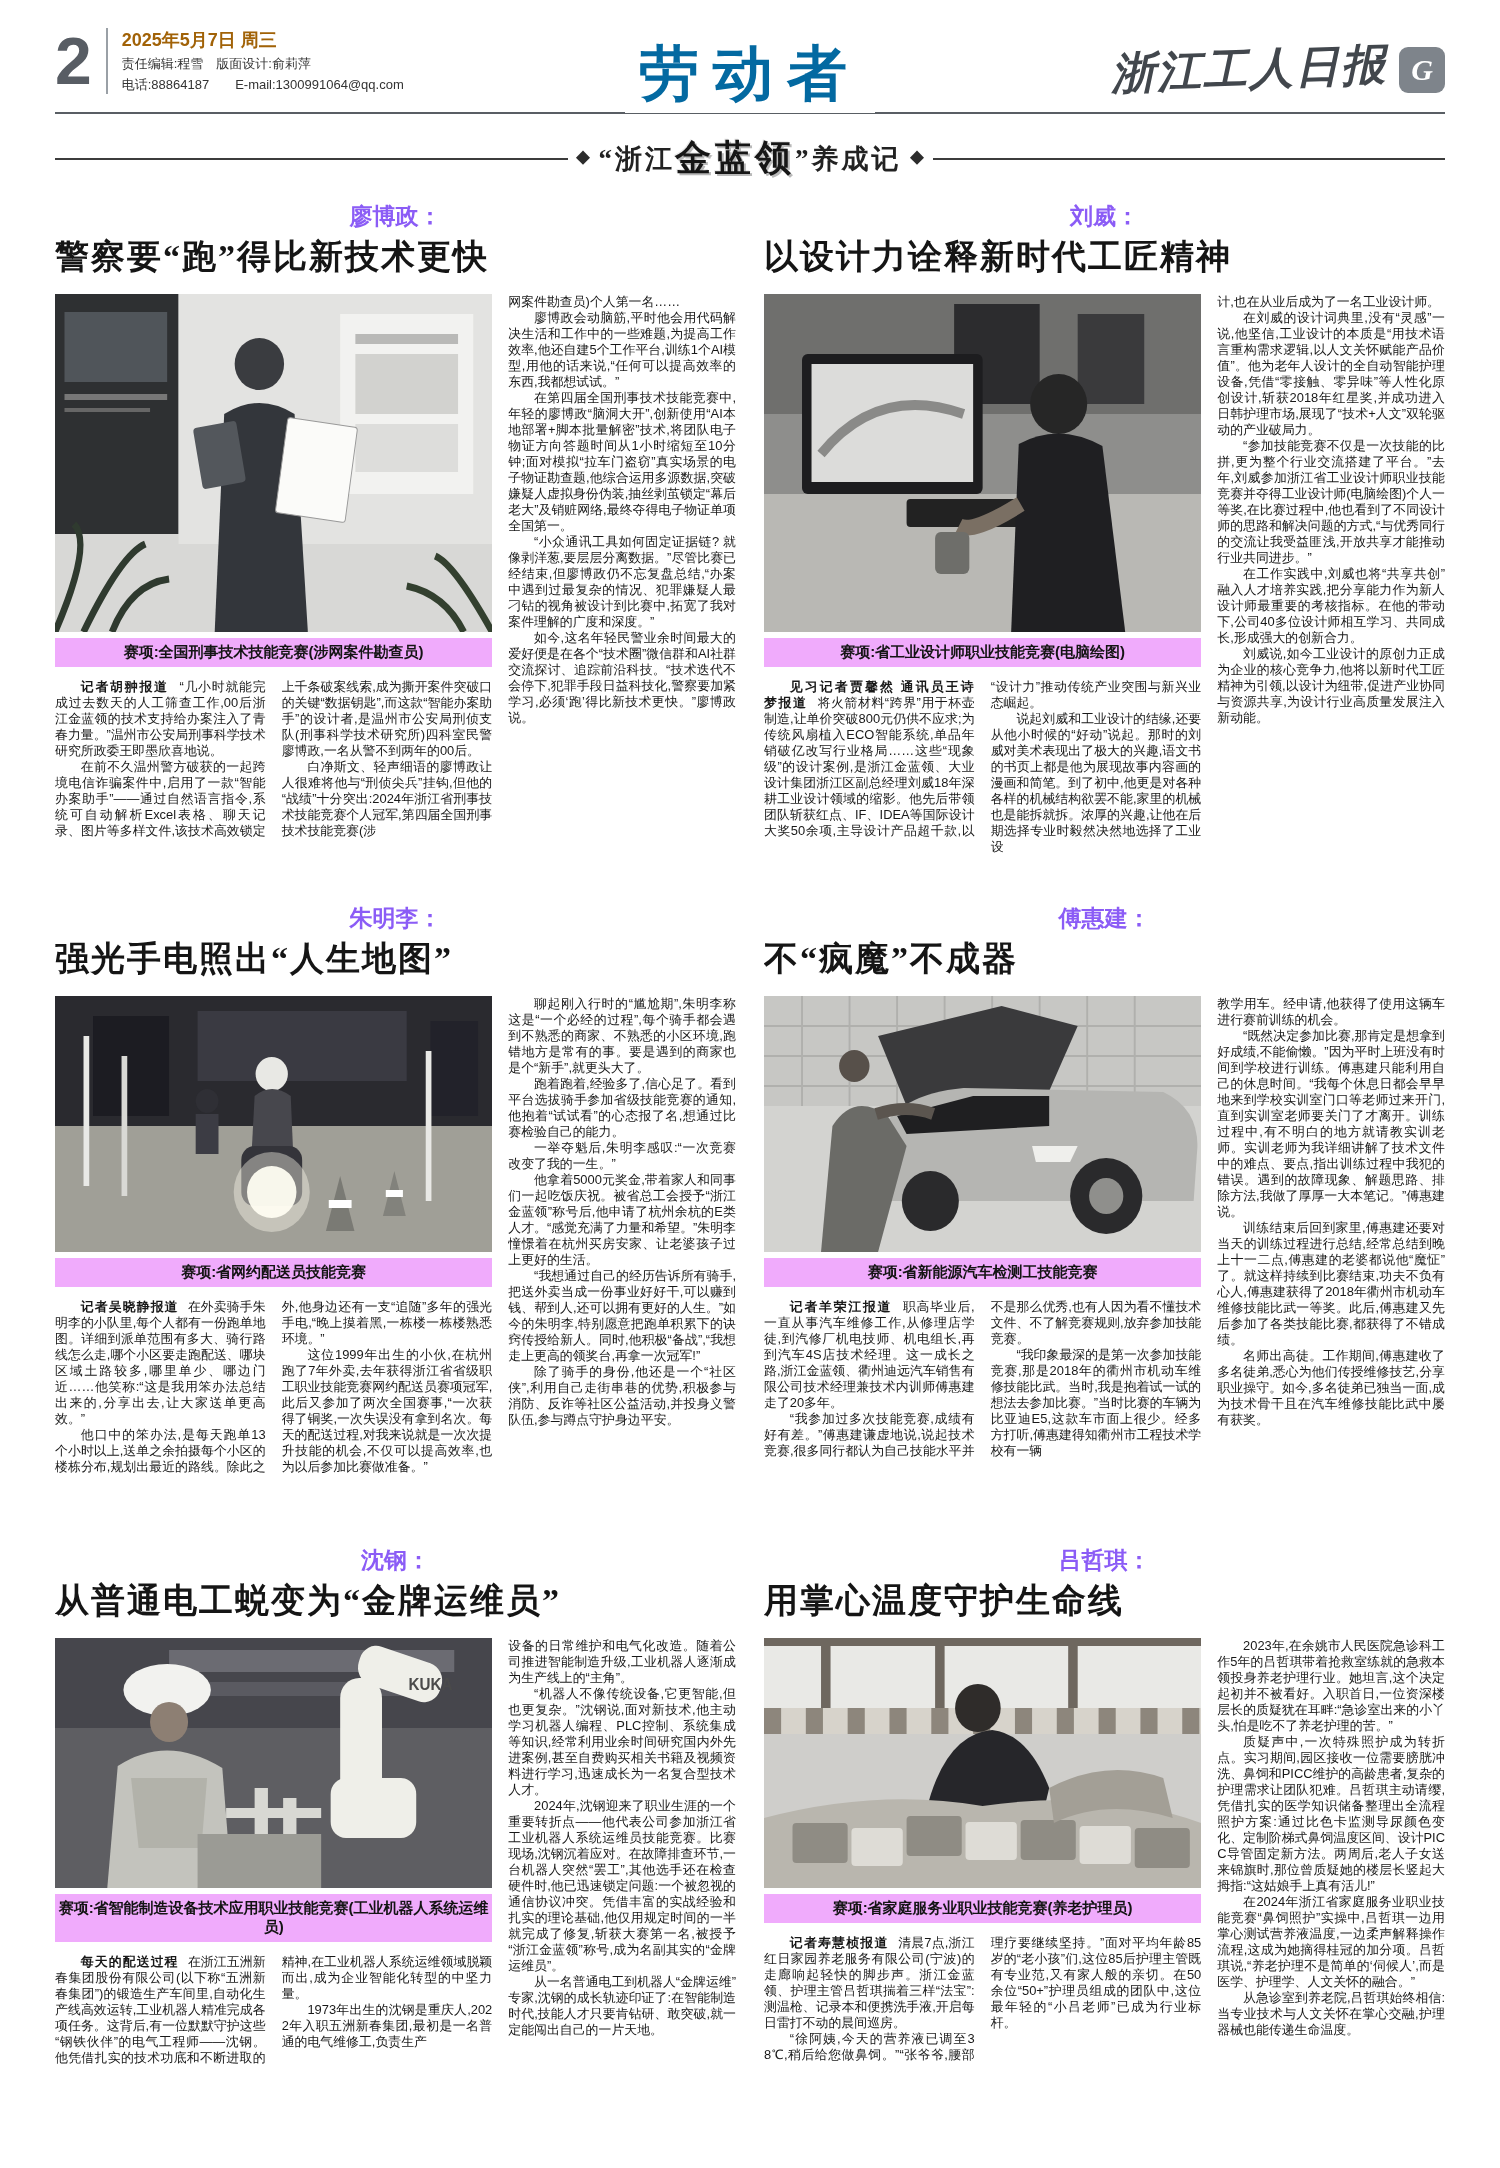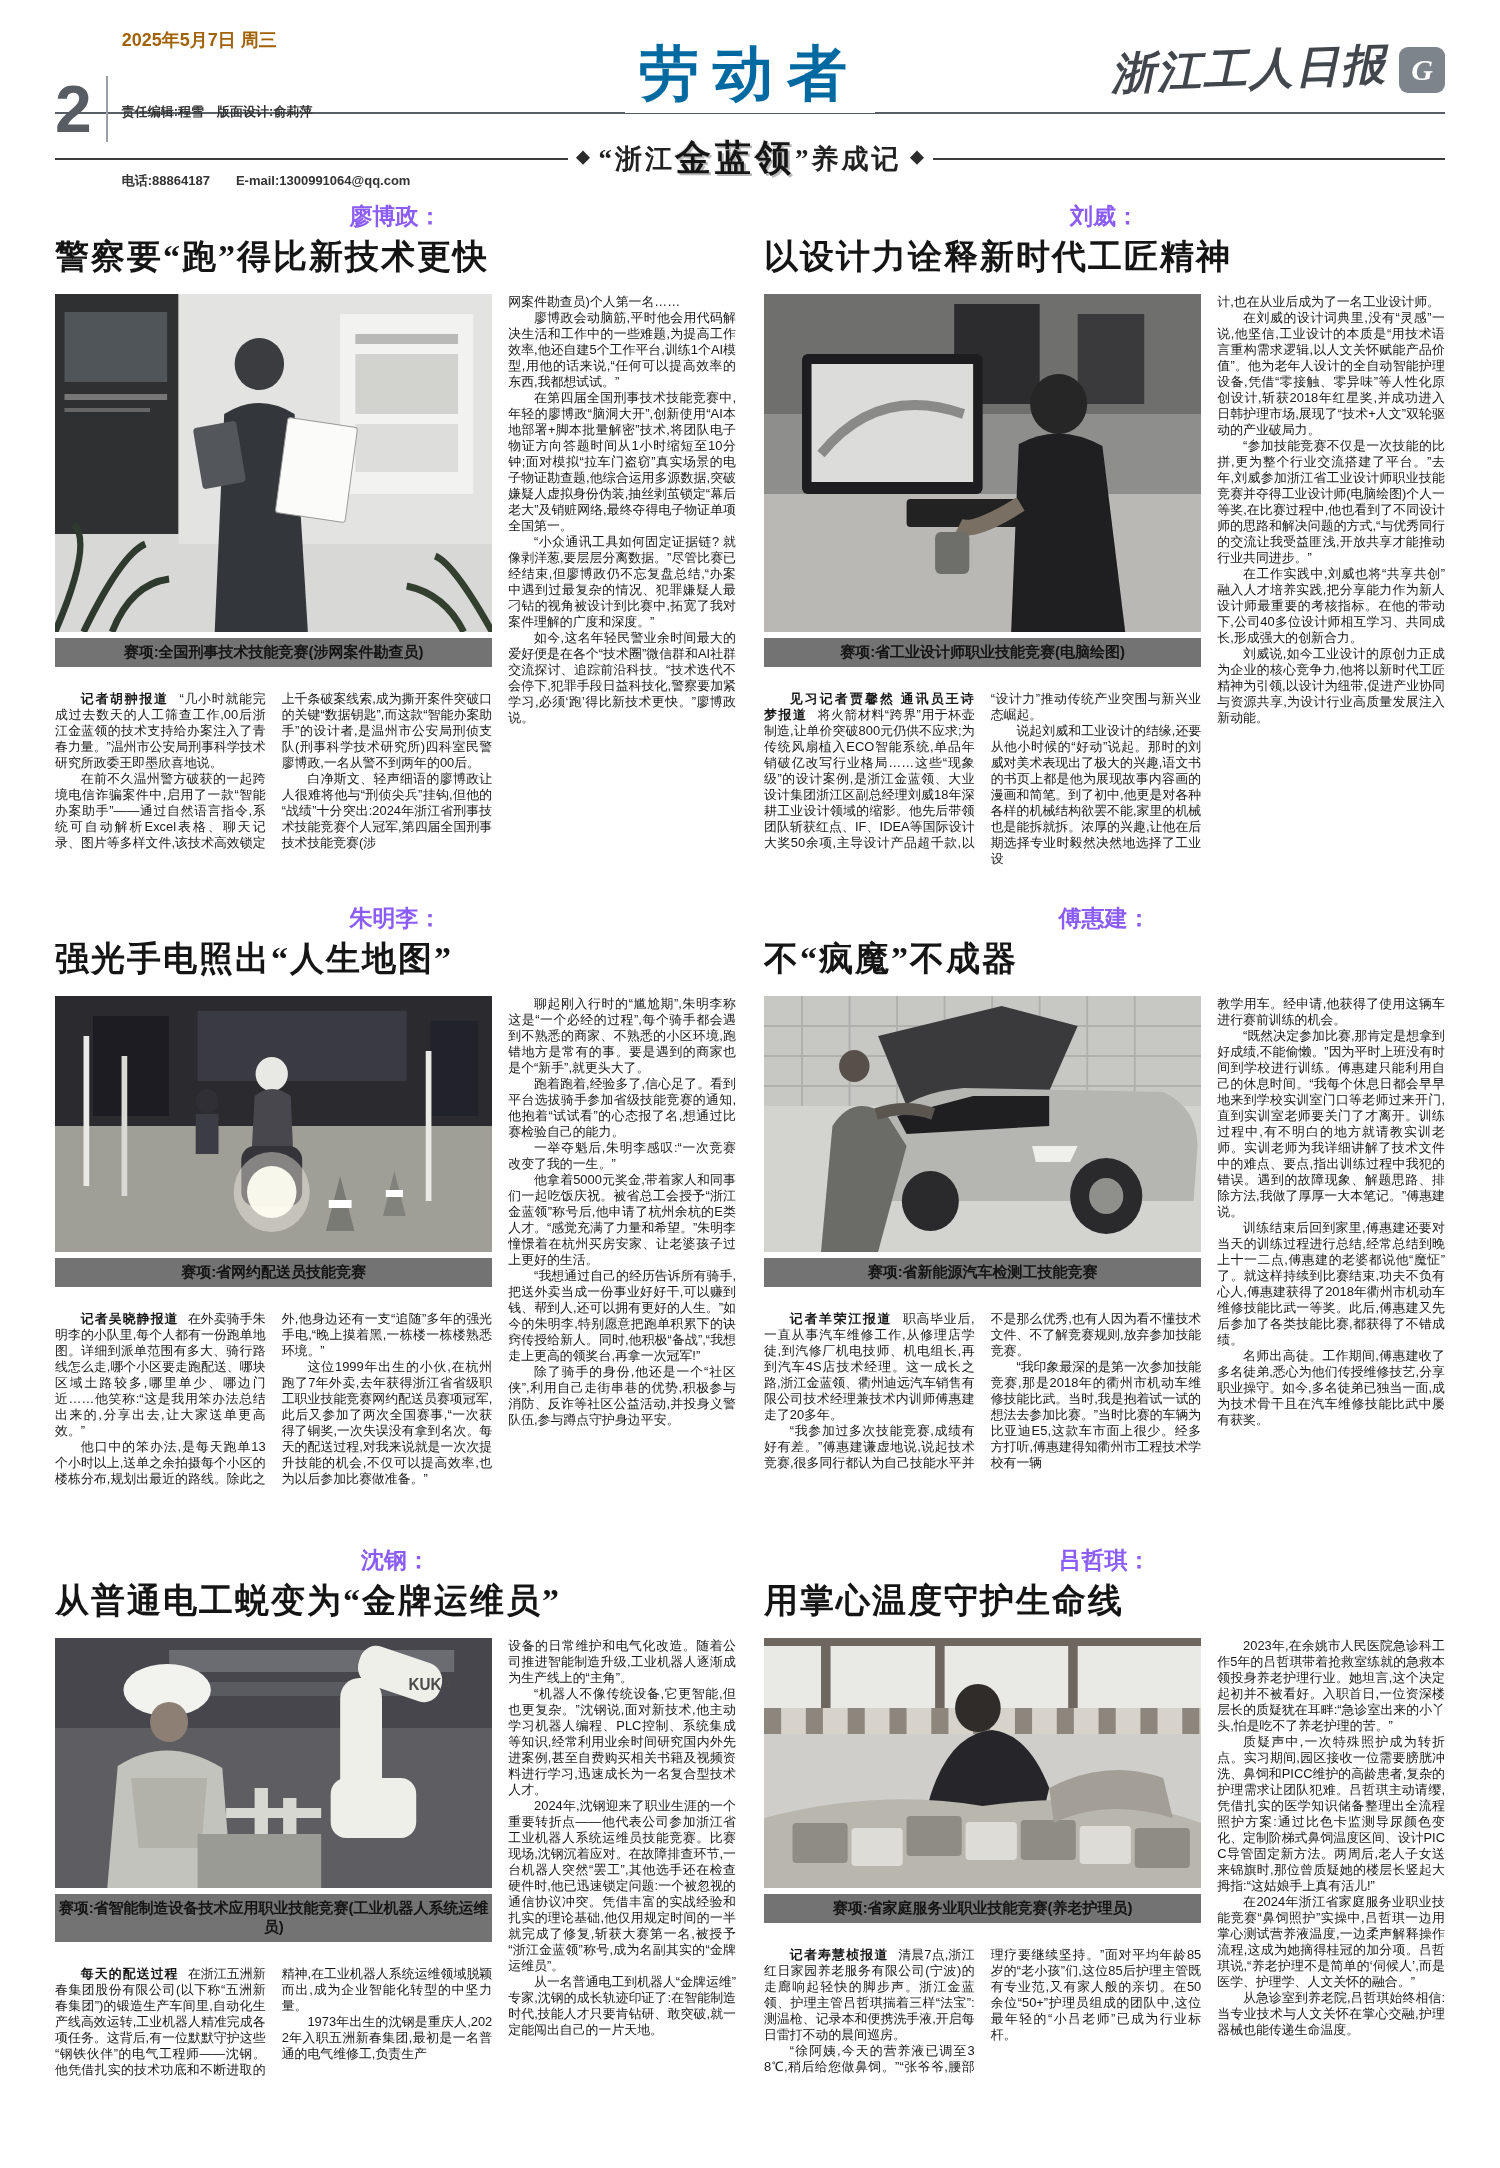--- a/index.html
+++ b/index.html
@@ -7,21 +7,21 @@
         padding:20px 55px 16px;overflow:hidden;background:#fff;
         font-family:"Liberation Sans",sans-serif;color:#1b1b1b;}
   
   .hdr{position:relative;height:100px;}
   .hdr-rule{position:absolute;left:0;right:0;top:92px;border-top:2px solid #595e64;}
   .hdr-left{position:absolute;left:0;top:8px;display:flex;align-items:center;gap:14px;}
   .pageno{font-size:66px;font-weight:bold;color:#585d64;line-height:1;}
   .hdr-div{width:2px;height:66px;background:#9aa0a6;}
   .hdr-info{display:flex;flex-direction:column;gap:3px;}
   .hdr-date{font-size:18px;font-weight:bold;color:#a16207;}
-  .hdr-meta{font-size:13px;font-weight:bold;color:#333;margin-top:48px;}
+  .hdr-meta{font-size:13px;font-weight:normal;color:#333;}
   .section-name{position:absolute;left:50%;top:14px;transform:translateX(-50%);
         font-size:60px;font-weight:900;color:#0369a1;letter-spacing:14px;white-space:nowrap;
         background:#fff;padding:0 14px;line-height:1.32;}
   .hdr-right{position:absolute;right:0;top:20px;display:flex;align-items:center;gap:12px;}
   .masthead-script{font-family:"Liberation Serif",serif;font-style:italic;font-weight:bold;
         font-size:44px;color:#42474d;transform:rotate(-2deg);letter-spacing:2px;}
   .masthead-logo{width:46px;height:46px;border-radius:9px;background:#7e848b;color:#fff;
         display:flex;align-items:center;justify-content:center;
         font-family:"Liberation Serif",serif;font-style:italic;font-weight:bold;font-size:30px;}
   
@@ -41,22 +41,22 @@
   .article.r3{height:642px;}
   .kicker{text-align:center;font-size:23px;font-weight:900;color:#8b5cf6;margin:8px 0 2px;}
   .title{font-family:"Liberation Serif",serif;font-weight:900;
         font-size:34px;color:#151515;margin:0 0 14px;letter-spacing:2px;white-space:nowrap;}
   .art-cols{display:flex;gap:16px;}
   .art-left{flex:1.92;min-width:0;}
   .art-right{flex:1;min-width:0;overflow:hidden;}
   .photo{position:relative;width:100%;background:#fde047;overflow:hidden;}
   .ph340{height:338px;} .ph255{height:256px;} .ph250{height:250px;}
   .photo svg{position:absolute;inset:0;width:100%;height:100%;}
-  .caption{background:#737373;color:#141414;font-weight:bold;font-size:15px;
-        text-align:center;padding:5px 3px;margin:6px 0 24px;line-height:1.25;}
+  .caption{background:#f0abfc;color:#141414;font-weight:bold;font-size:15px;
+        text-align:center;padding:5px 3px;margin:6px 0 12px;line-height:1.25;}
   .cols2{columns:2;column-gap:16px;overflow:hidden;}
   p.para{margin:0;text-indent:2em;text-align:justify;font-size:12.9px;line-height:1.24;
         color:#181818;word-break:break-all;}
   .byline{font-weight:900;letter-spacing:1px;}
   .byline::after{content:"\00A0\00A0";}
 </style>
 </head>
 <body>
 
 <div class="page">

